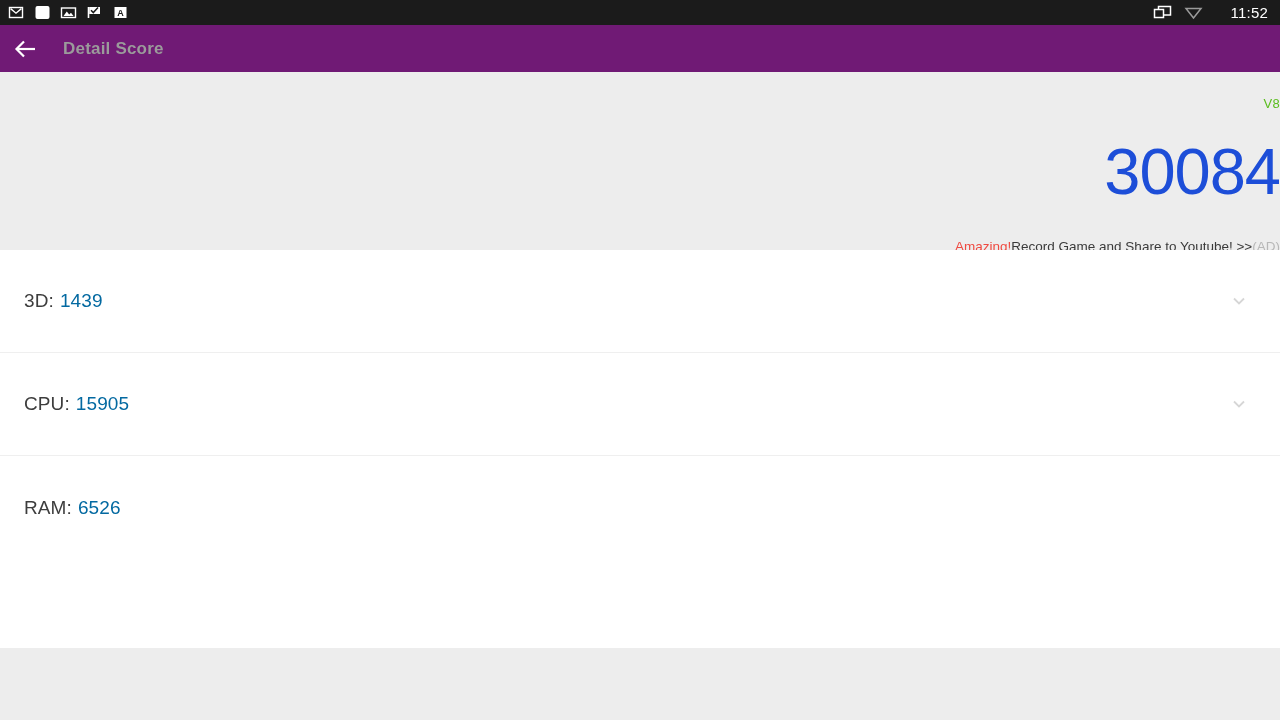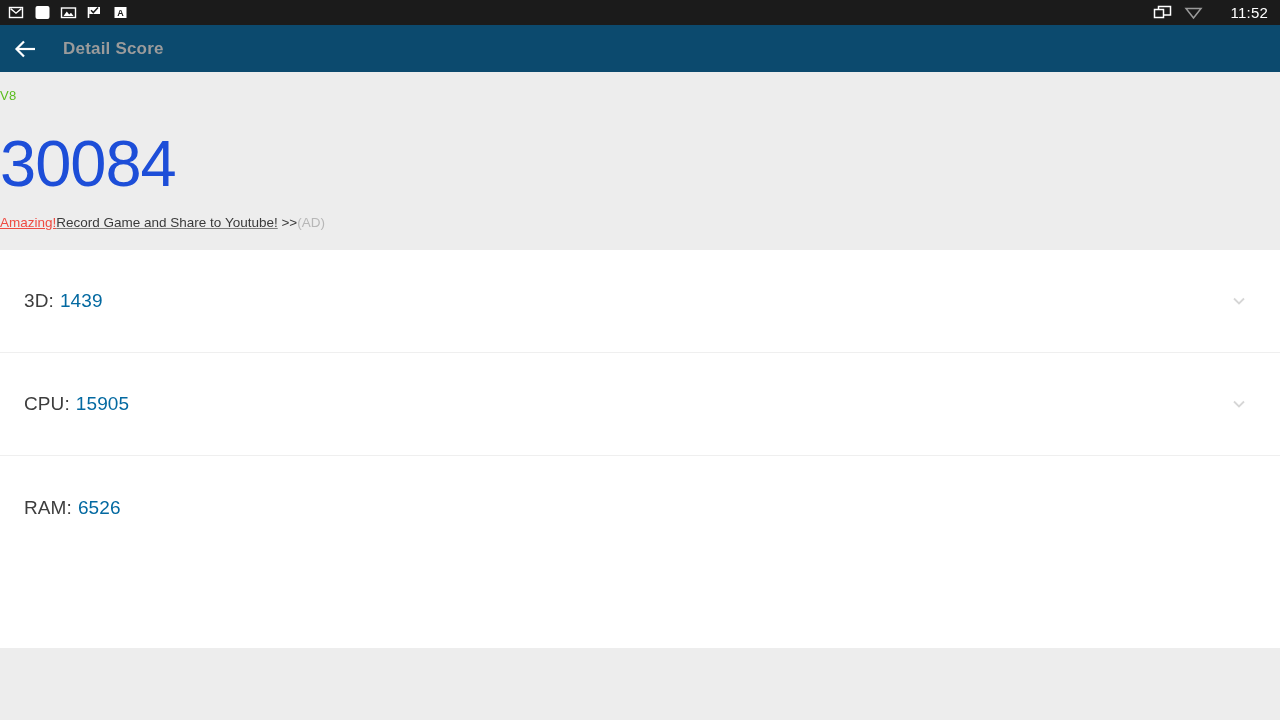--- a/index.html
+++ b/index.html
@@ -49,21 +49,21 @@
     letter-spacing: 0.2px;
     margin-left: 16px;
   }
 
   
   .actionbar {
     position: absolute;
     top: 25px; left: 0;
     width: 1280px;
     height: 47px;
-    background: #0c4a6e;
+    background: #701a75;
     display: flex;
     align-items: center;
   }
   .back-btn {
     width: 48px;
     height: 47px;
     display: flex;
     align-items: center;
     justify-content: center;
     margin-left: 2px;
@@ -73,43 +73,43 @@
     color: #9b9b9b;
     font-size: 17px;
     font-weight: bold;
     margin-left: 13px;
     letter-spacing: 0.2px;
   }
 
   
   .summary {
     position: absolute;
-    top: 72px; left: 0;
+    top: 80px; left: 0;
     width: 1280px;
     height: 178px;
     background: #ededed;
-    text-align: left;
+    text-align: right;
     box-sizing: border-box;
   }
   .version {
     color: #5bbd1f;
     font-size: 13px;
     padding-top: 17px;
     line-height: 14px;
     letter-spacing: 0.3px;
   }
   .total-score {
     color: #1d4ed8;
     font-size: 65px;
     line-height: 66px;
     margin-top: 28px;
     letter-spacing: -1px;
   }
   .ad-line {
-    margin-top: 18px;
+    margin-top: 34px;
     font-size: 13.5px;
     line-height: 16px;
     white-space: nowrap;
   }
   .ad-amazing {
     color: #ef4b42;
     text-decoration: underline;
     text-decoration-color: #ef4b42;
     cursor: pointer;
   }

